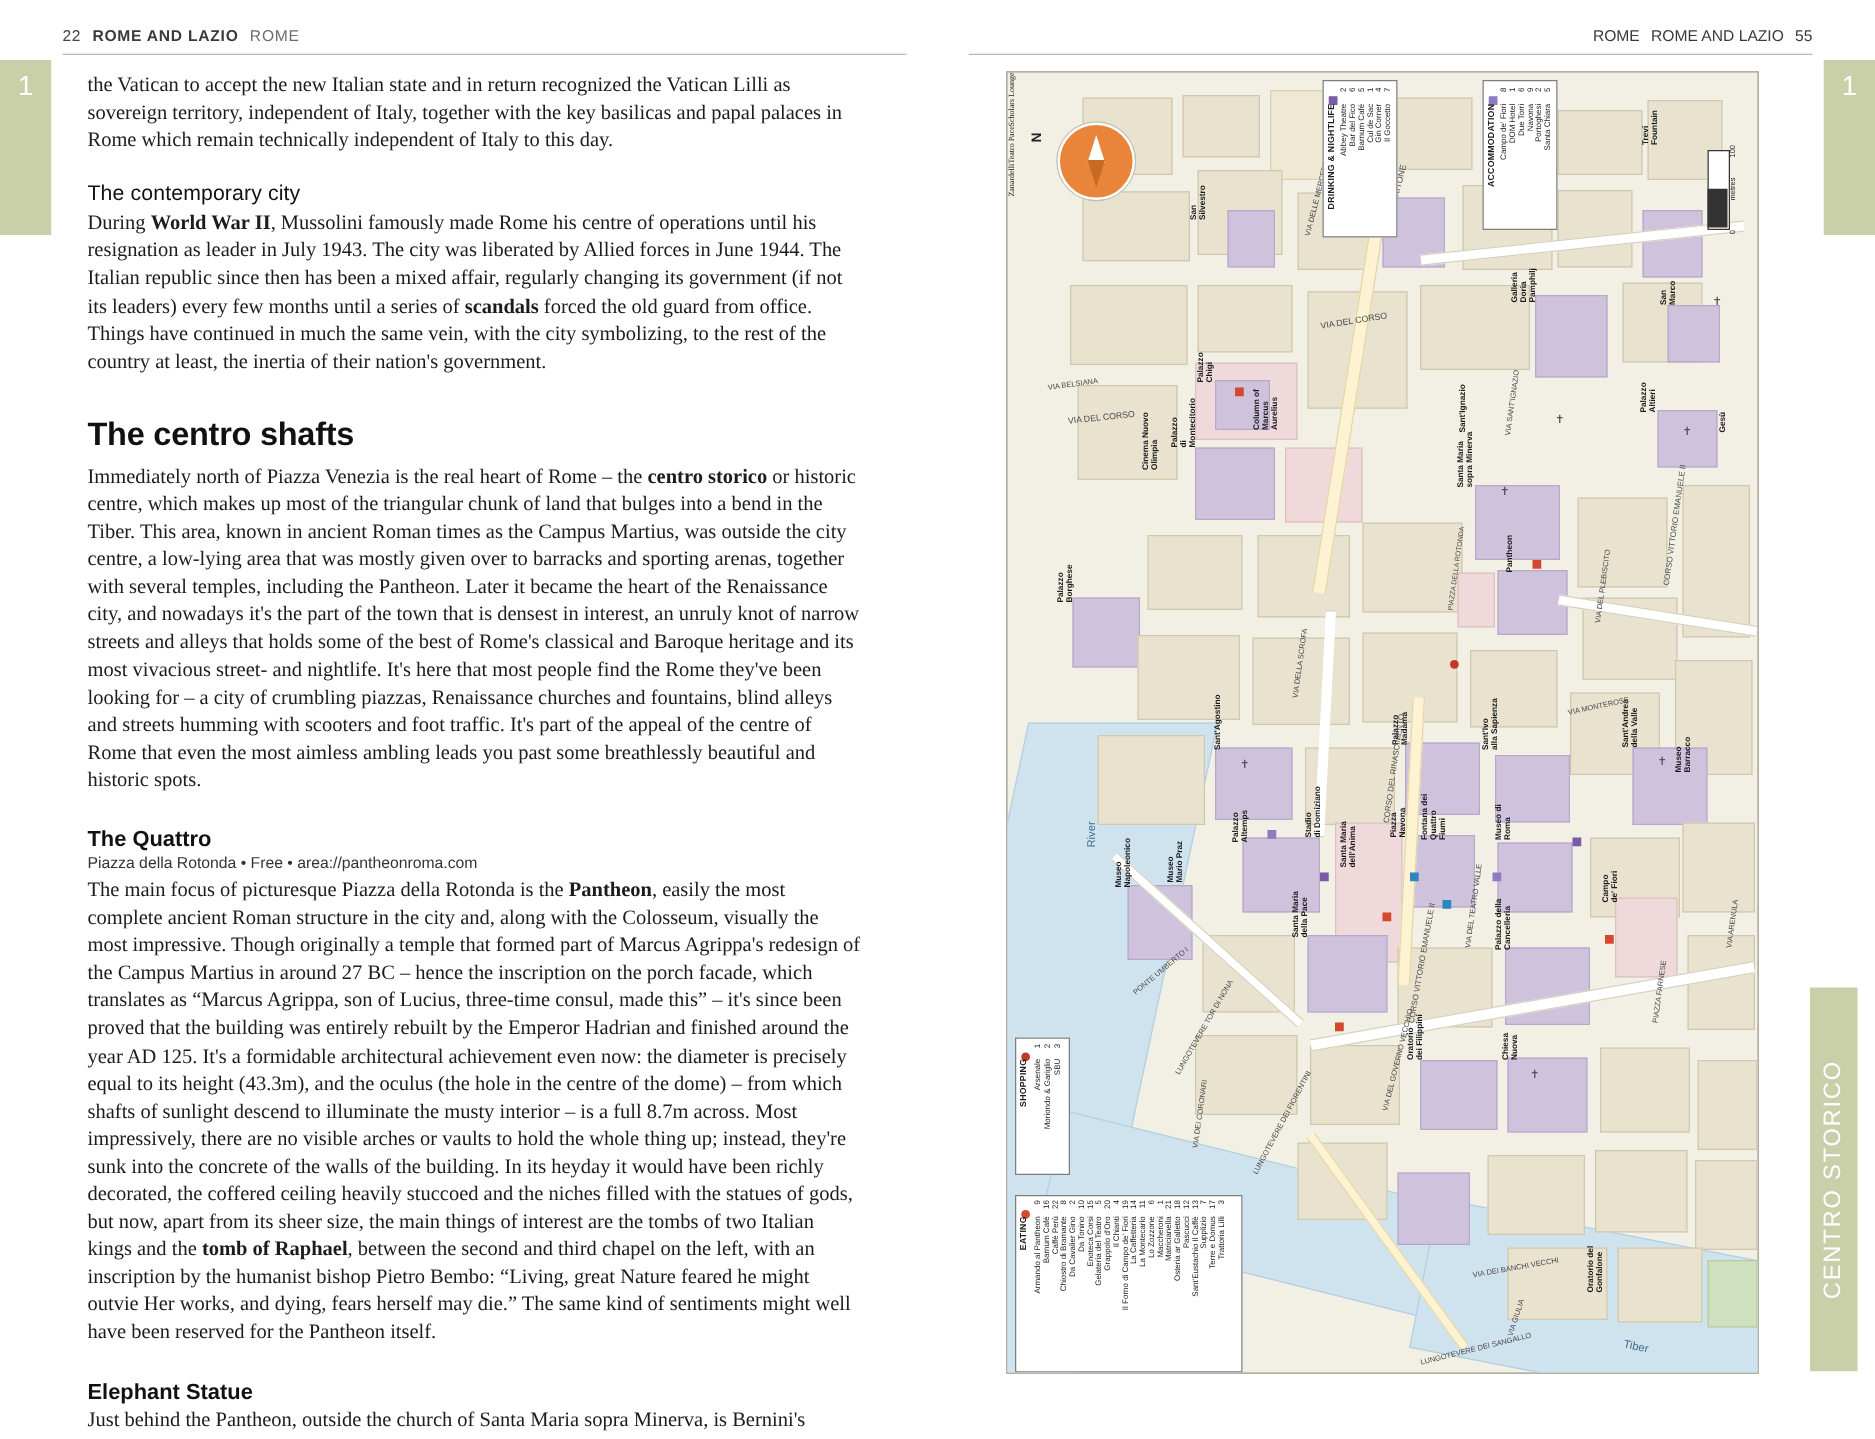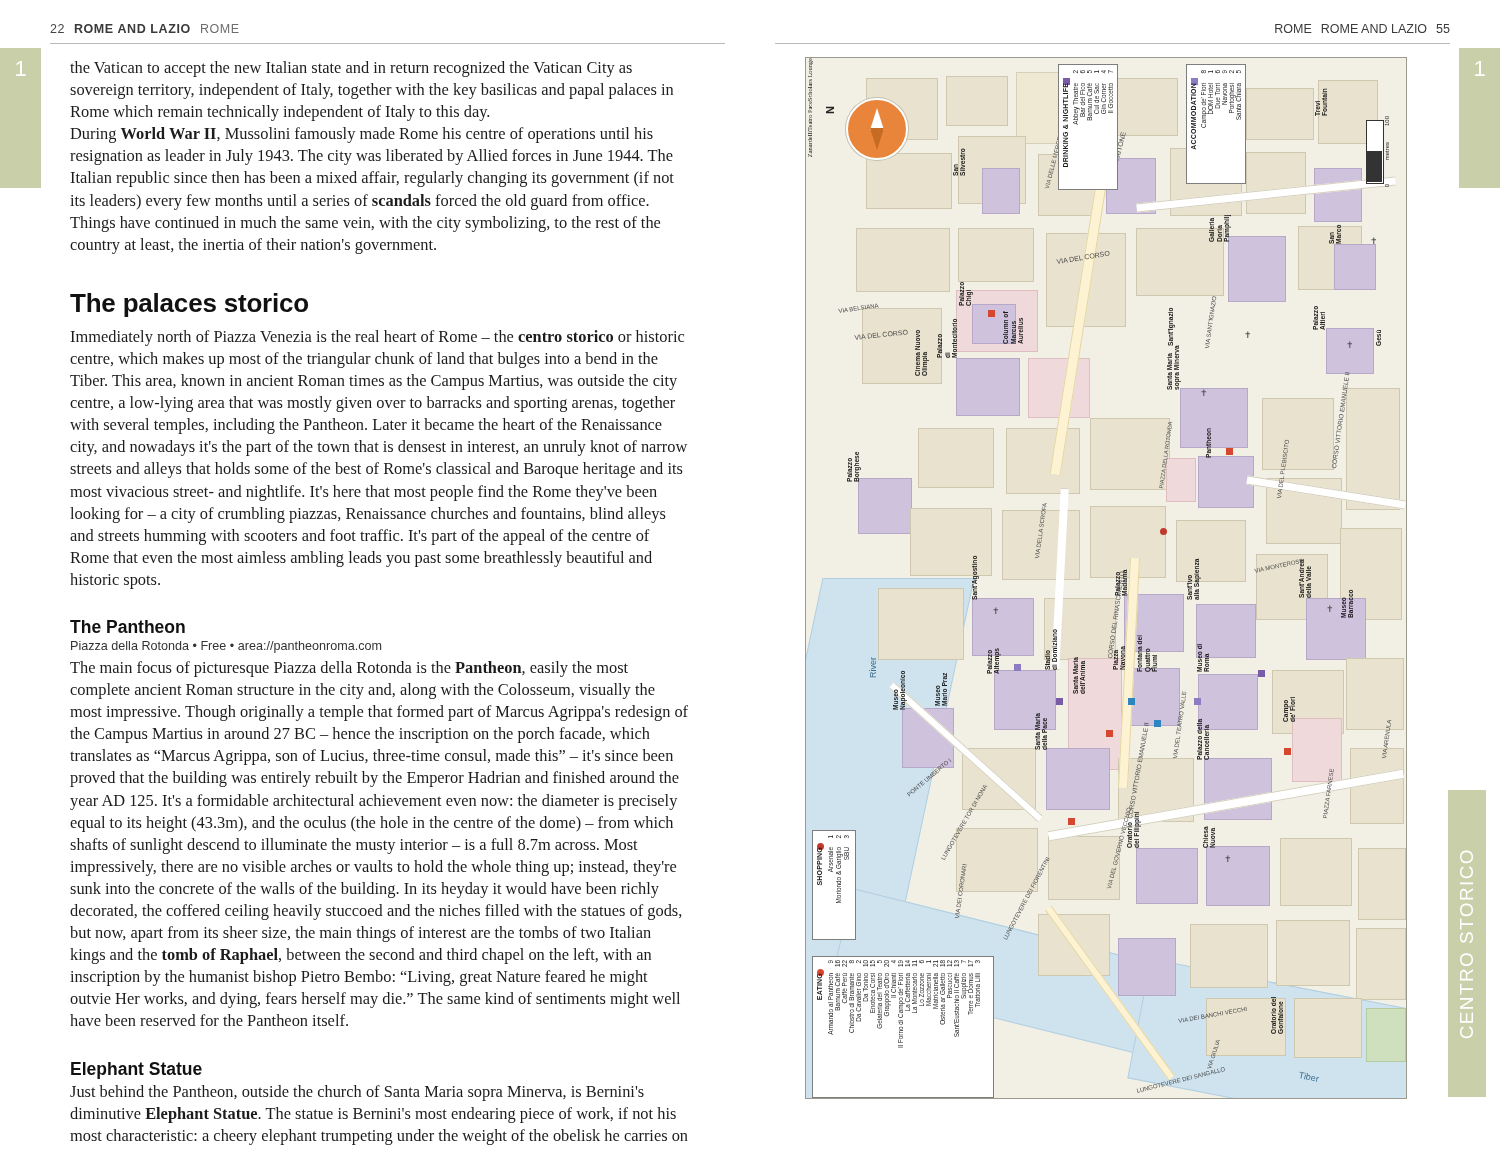--- a/index.html
+++ b/index.html
@@ -320,30 +320,31 @@
       <span class="light">ROME</span>
     </div>
     <div class="rule-left"></div>
 
     <div class="tab-left">
       <span class="num">1</span>
     </div>
 
     <div class="col">
 
-      <p class="body">the Vatican to accept the new Italian state and in return recognized the Vatican City as sovereign territory, independent of Italy, together with the key basilicas and papal palaces in Rome which remain technically independent of Italy to this day.</p>
-
+      <p class="body">the Vatican to accept the new Italian state and in return recognized the Vatican Lilli as sovereign territory, independent of Italy, together with the key basilicas and papal palaces in Rome which remain technically independent of Italy to this day.</p>
+
+      <h3 class="sub-head">The contemporary city</h3>
 
       <p class="body"><span>During </span><b class="em">World War II</b><span>, Mussolini famously made Rome his centre of operations until his resignation as leader in July 1943. The city was liberated by Allied forces in June 1944. The Italian republic since then has been a mixed affair, regularly changing its government (if not its leaders) every few months until a series of </span><b class="em">scandals</b><span> forced the old guard from office. Things have continued in much the same vein, with the city symbolizing, to the rest of the country at least, the inertia of their nation's government.</span></p>
 
-      <h2 class="big-head">The palaces storico</h2>
+      <h2 class="big-head">The centro shafts</h2>
 
       <p class="body"><span>Immediately north of Piazza Venezia is the real heart of Rome – the </span><b class="em">centro storico</b><span> or historic centre, which makes up most of the triangular chunk of land that bulges into a bend in the Tiber. This area, known in ancient Roman times as the Campus Martius, was outside the city centre, a low-lying area that was mostly given over to barracks and sporting arenas, together with several temples, including the Pantheon. Later it became the heart of the Renaissance city, and nowadays it's the part of the town that is densest in interest, an unruly knot of narrow streets and alleys that holds some of the best of Rome's classical and Baroque heritage and its most vivacious street- and nightlife. It's here that most people find the Rome they've been looking for – a city of crumbling piazzas, Renaissance churches and fountains, blind alleys and streets humming with scooters and foot traffic. It's part of the appeal of the centre of Rome that even the most aimless ambling leads you past some breathlessly beautiful and historic spots.</span></p>
 
-      <h3 class="minor-head">The Pantheon</h3>
+      <h3 class="minor-head">The Quattro</h3>
       <div class="info-line">Piazza della Rotonda • Free • area://pantheonroma.com</div>
 
       <p class="body"><span>The main focus of picturesque Piazza della Rotonda is the </span><b class="em">Pantheon</b><span>, easily the most complete ancient Roman structure in the city and, along with the Colosseum, visually the most impressive. Though originally a temple that formed part of Marcus Agrippa's redesign of the Campus Martius in around 27 BC – hence the inscription on the porch facade, which translates as “Marcus Agrippa, son of Lucius, three-time consul, made this” – it's since been proved that the building was entirely rebuilt by the Emperor Hadrian and finished around the year AD 125. It's a formidable architectural achievement even now: the diameter is precisely equal to its height (43.3m), and the oculus (the hole in the centre of the dome) – from which shafts of sunlight descend to illuminate the musty interior – is a full 8.7m across. Most impressively, there are no visible arches or vaults to hold the whole thing up; instead, they're sunk into the concrete of the walls of the building. In its heyday it would have been richly decorated, the coffered ceiling heavily stuccoed and the niches filled with the statues of gods, but now, apart from its sheer size, the main things of interest are the tombs of two Italian kings and the </span><b class="em">tomb of Raphael</b><span>, between the second and third chapel on the left, with an inscription by the humanist bishop Pietro Bembo: “Living, great Nature feared he might outvie Her works, and dying, fears herself may die.” The same kind of sentiments might well have been reserved for the Pantheon itself.</span></p>
 
       <h3 class="minor-head">Elephant Statue</h3>
 
       <p class="body"><span>Just behind the Pantheon, outside the church of Santa Maria sopra Minerva, is Bernini's diminutive </span><b class="em">Elephant Statue</b><span>. The statue is Bernini's most endearing piece of work, if not his most characteristic: a cheery elephant trumpeting under the weight of the obelisk he carries on his back – a reference to Pope Alexander VII's reign and supposed to illustrate the fact that strength should support wisdom.</span></p>
 
     </div>
   </div>

